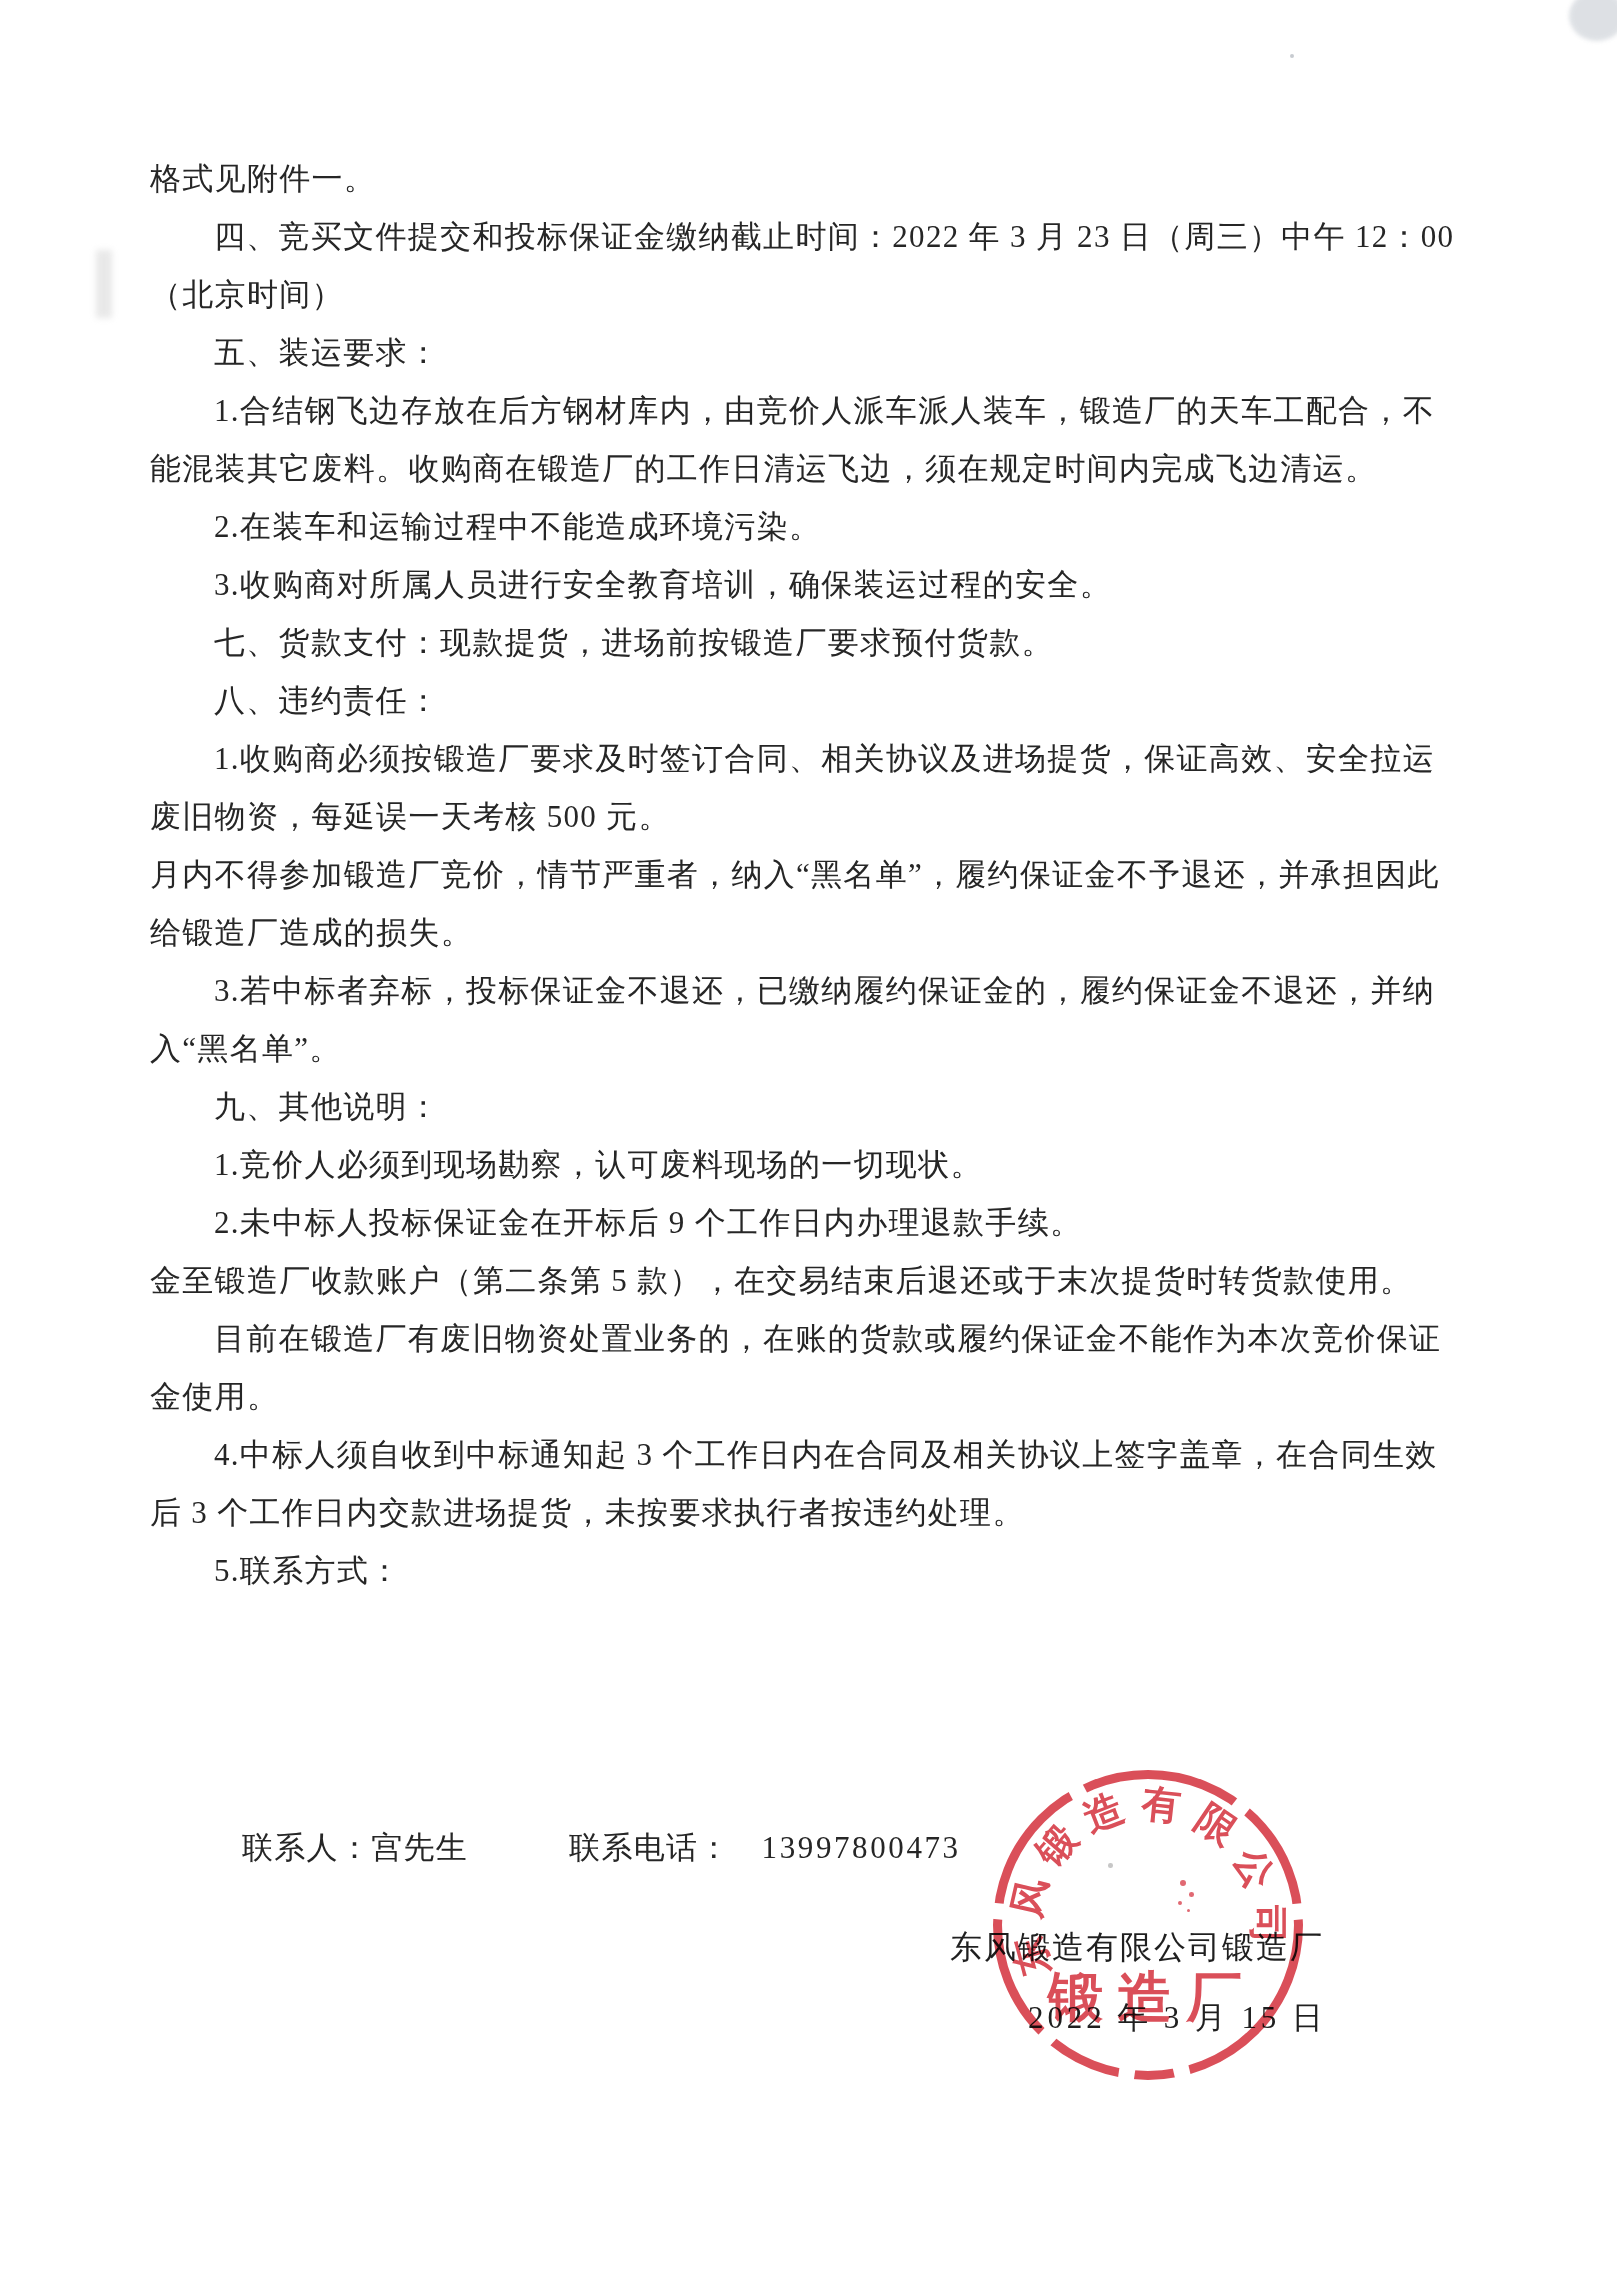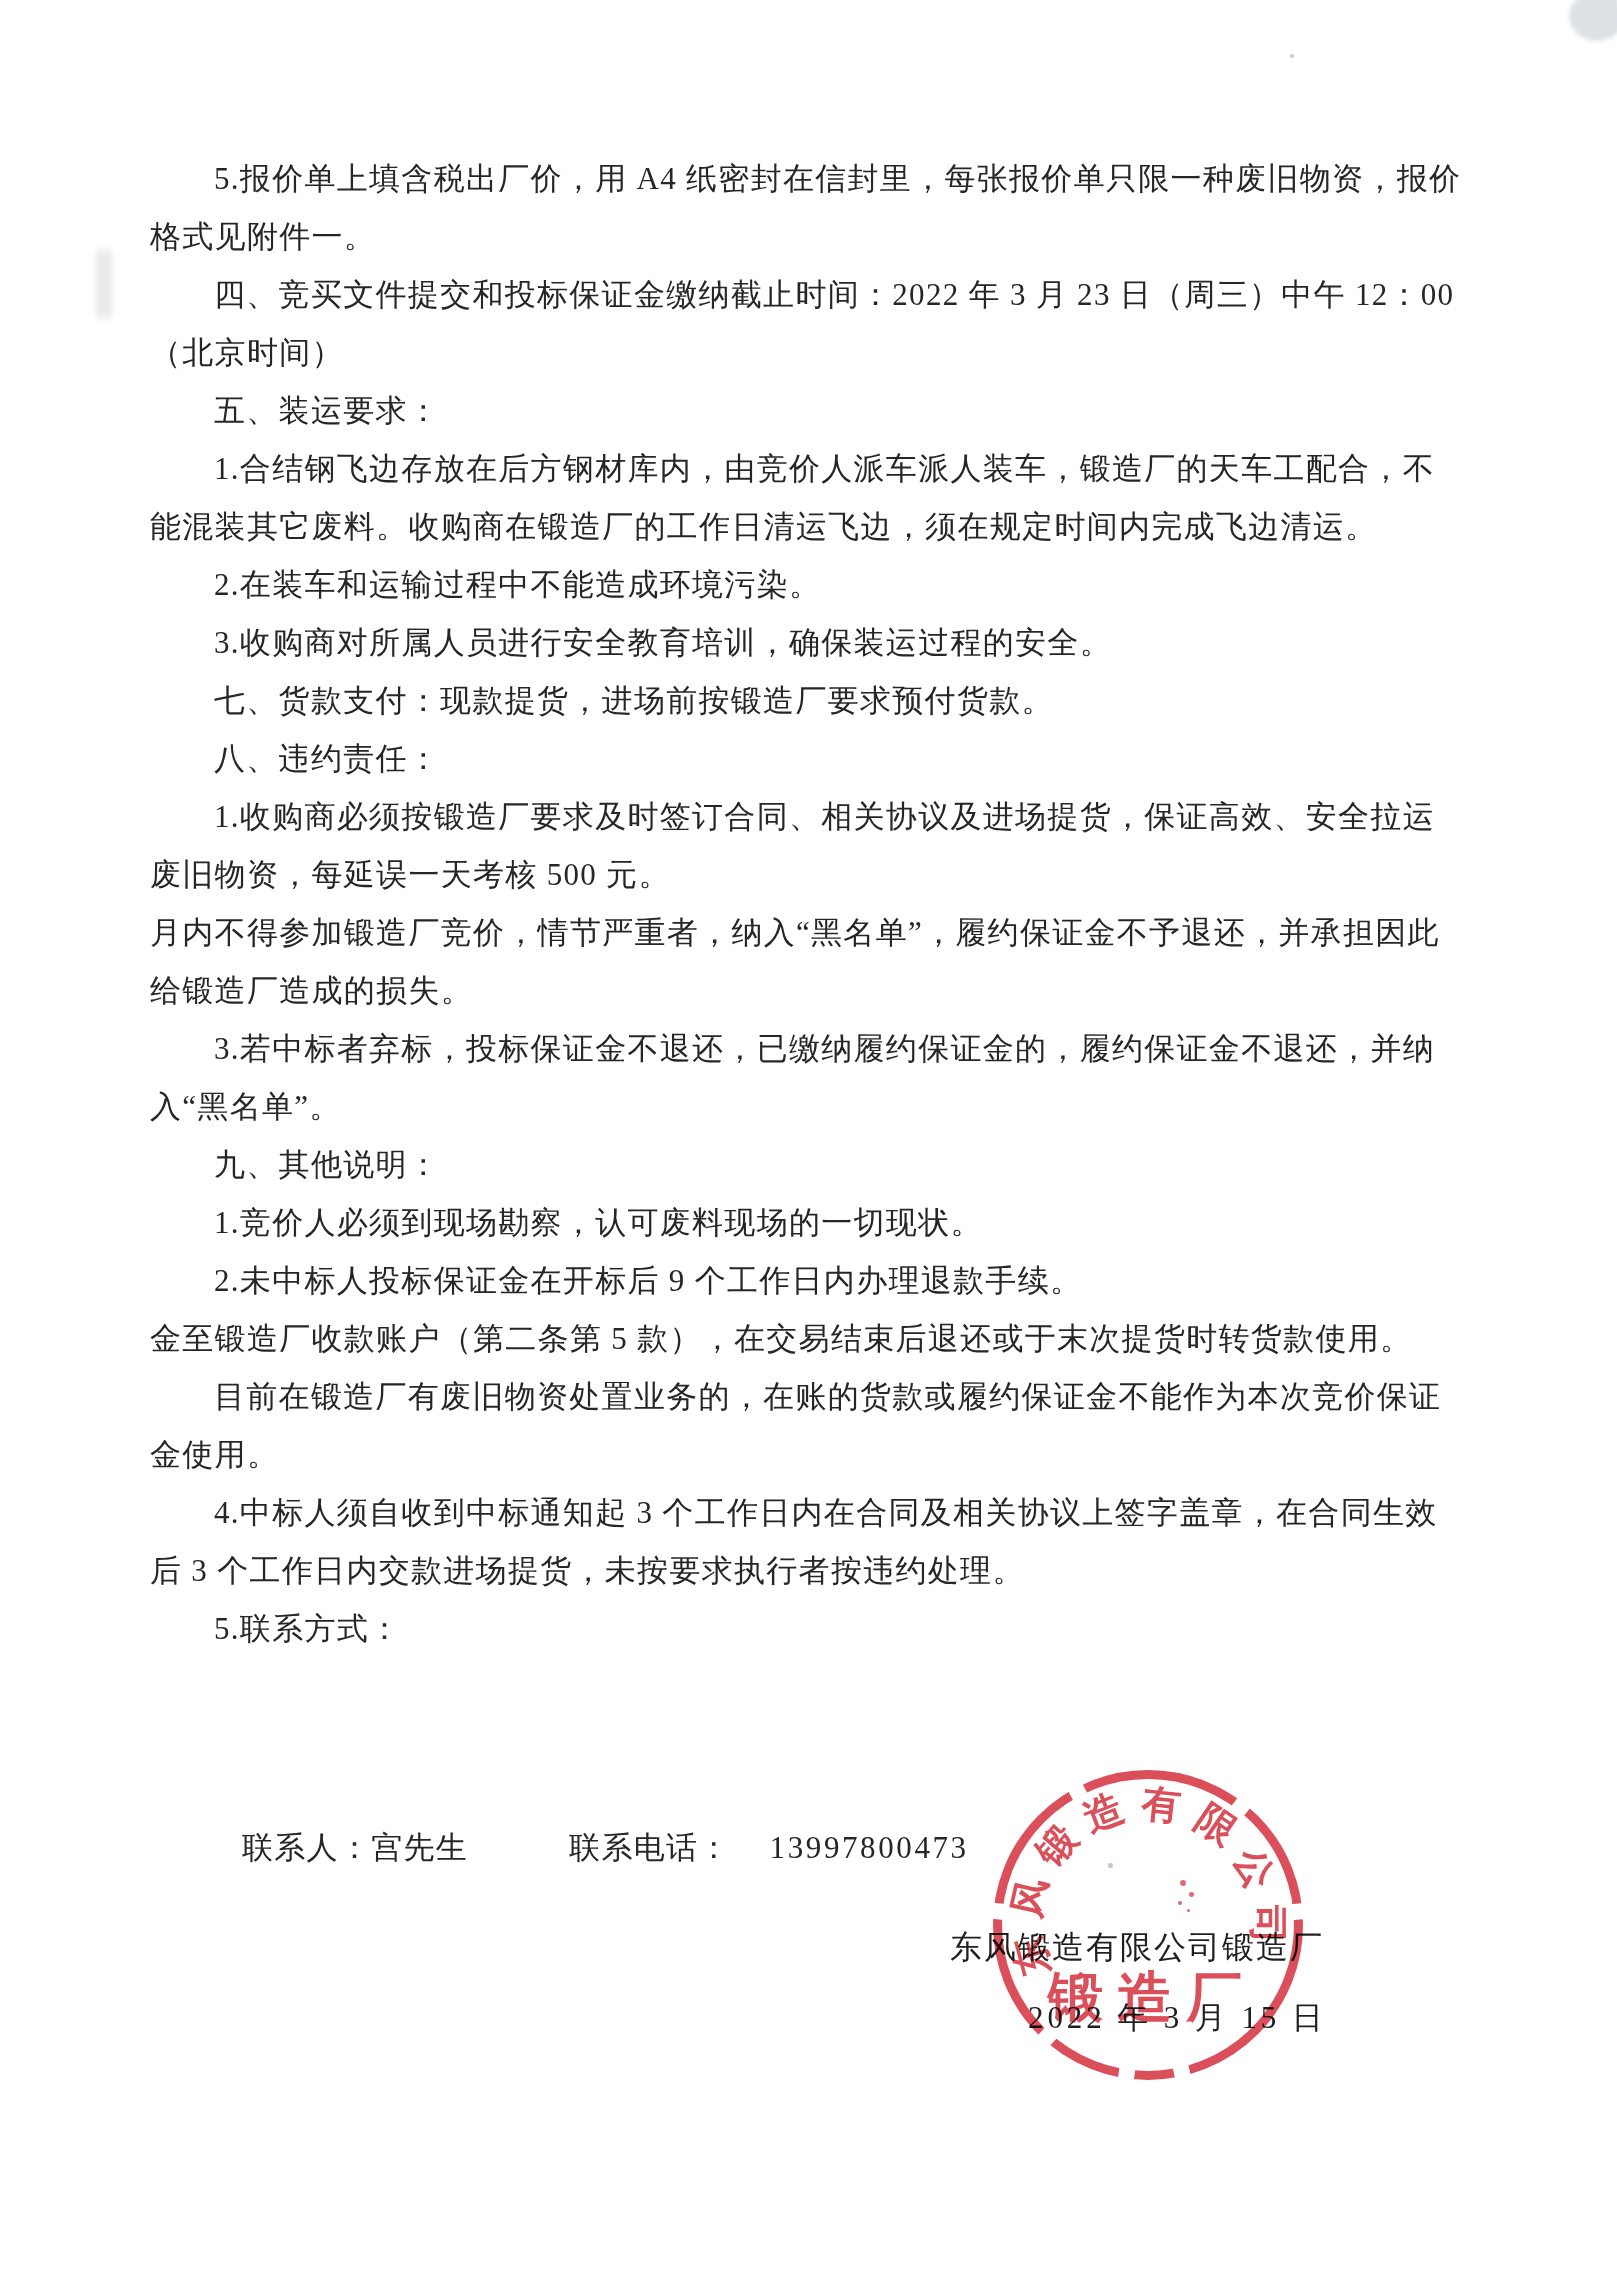--- a/index.html
+++ b/index.html
@@ -43,21 +43,21 @@
     top: 1819px;
     height: 58px;
     line-height: 58px;
     padding-left: 92px;
     font-size: 31px;
     letter-spacing: 1.3px;
     color: #262626;
     white-space: nowrap;
   }
   .contact-line .phone-label { margin-left: 101px; }
-  .contact-line .phone-number { margin-left: 39px; letter-spacing: 2.6px; text-align: center; }
+  .contact-line .phone-number { margin-left: 31px; letter-spacing: 2.6px; text-align: center; }
 
   
   .stamp {
     position: absolute;
     left: 993px;
     top: 1770px;
     width: 310px;
     height: 310px;
     z-index: 1;
     mix-blend-mode: multiply;
@@ -164,21 +164,20 @@
     opacity: 0.5;
     filter: blur(3.3px);
   }
 </style>
 </head>
 <body>
 
 <div class="page">
 
   <div class="doc-body" id="doc-body">
-      <div class="line indent">5.报价单上填含税出厂价，用 A4 纸密封在信封里，每张报价单只限一种废旧物资，报价</div>
       <div class="line">格式见附件一。</div>
       <div class="line indent">四、竞买文件提交和投标保证金缴纳截止时间：2022 年 3 月 23 日（周三）中午 12：00</div>
       <div class="line">（北京时间）</div>
       <div class="line indent">五、装运要求：</div>
       <div class="line indent">1.合结钢飞边存放在后方钢材库内，由竞价人派车派人装车，锻造厂的天车工配合，不</div>
       <div class="line">能混装其它废料。收购商在锻造厂的工作日清运飞边，须在规定时间内完成飞边清运。</div>
       <div class="line indent">2.在装车和运输过程中不能造成环境污染。</div>
       <div class="line indent">3.收购商对所属人员进行安全教育培训，确保装运过程的安全。</div>
       <div class="line indent">七、货款支付：现款提货，进场前按锻造厂要求预付货款。</div>
       <div class="line indent">八、违约责任：</div>

